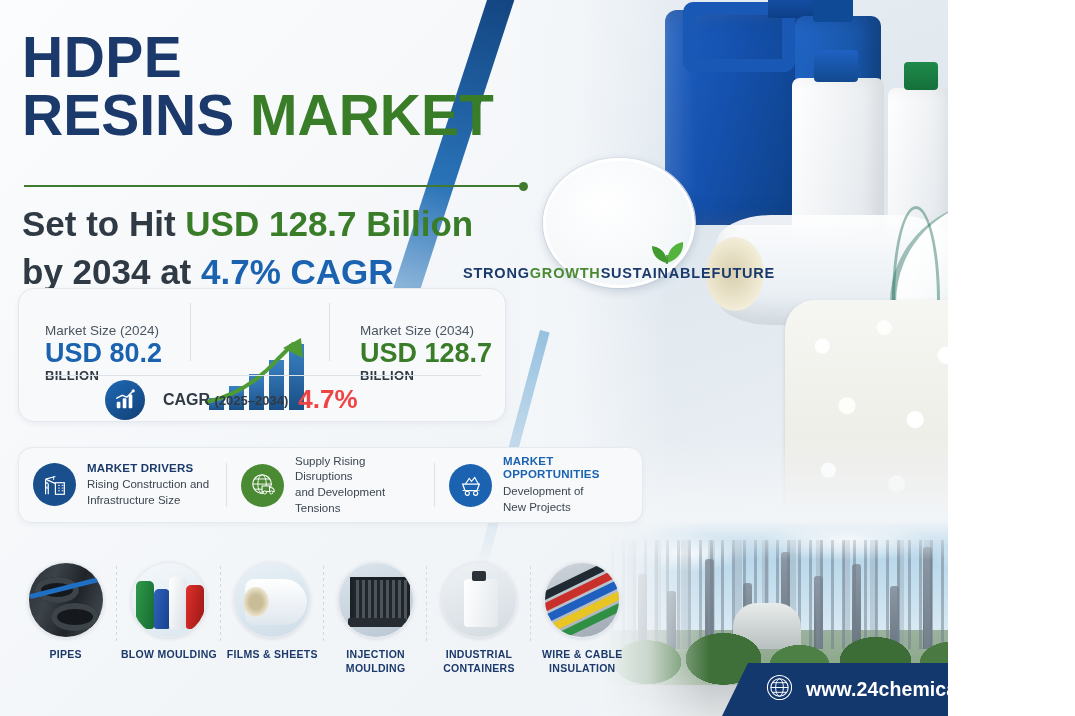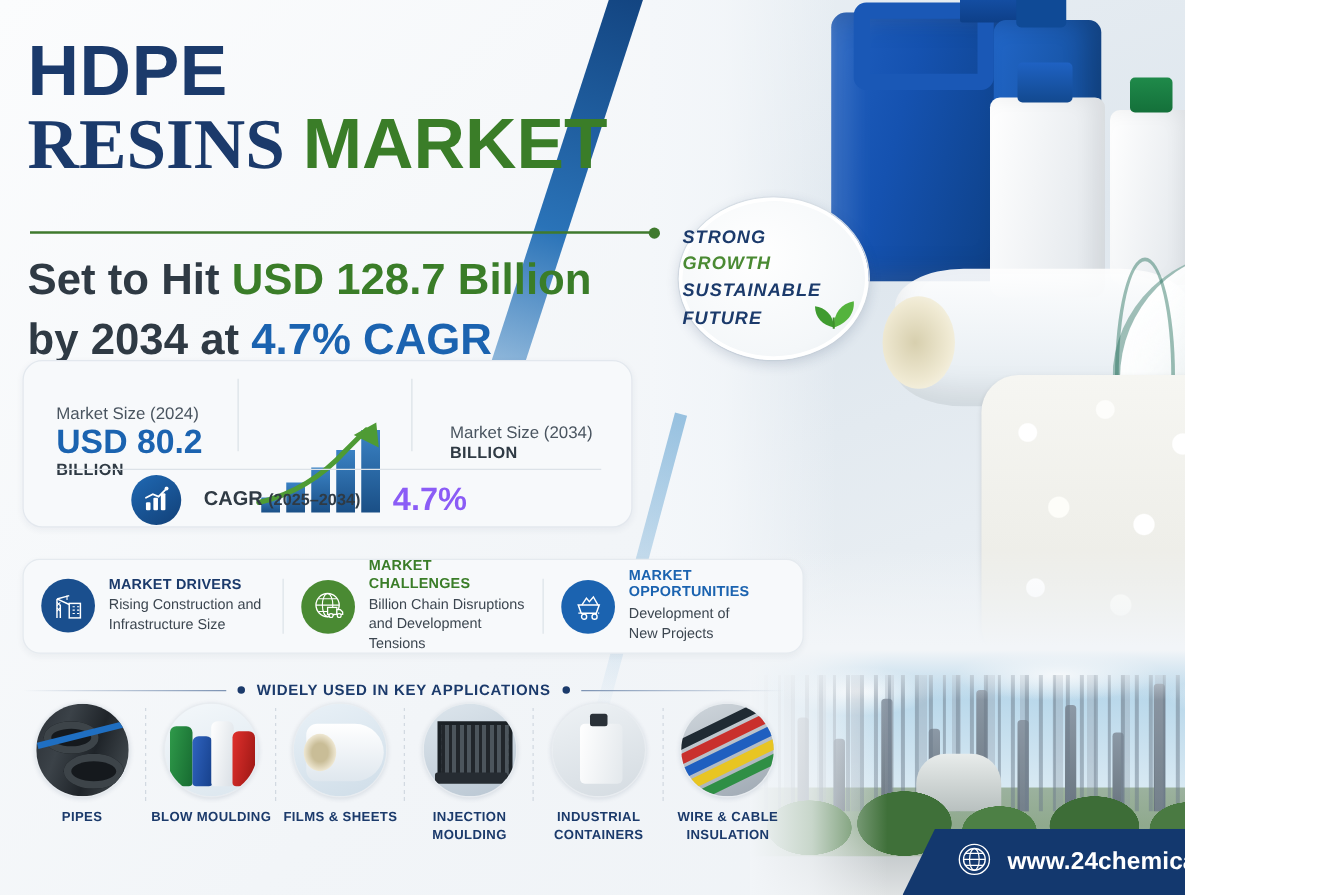--- a/index.html
+++ b/index.html
@@ -187,21 +187,21 @@
 
   
   .left { position:absolute; left:0; top:0; width:640px; height:716px; }
 
   .title { position:absolute; left:22px; top:28px; }
   .title .l1 {
     font-size: 57px; font-weight: 700; letter-spacing: 0.5px;
     color: #1b3a6b; line-height: 1.02;
   }
   .title .l2 { font-size: 57px; font-weight: 700; line-height: 1.02; white-space: nowrap; }
-  .title .l2 .navy { color:#1b3a6b;font-family:Liberation Serif, serif; }
+  .title .l2 .navy { color:#1b3a6b; }
   .title .l2 .green { color:#3a7d28; }
 
   .rule { position:absolute; left:24px; top:185px; width:500px; height:2px; background:#3f7a2e; }
   .rule .dot { position:absolute; right:-4px; top:-3px; width:9px; height:9px; border-radius:50%; background:#3f7a2e; }
 
   .sub { position:absolute; left:22px; top:200px; font-size:35px; font-weight:700; color:#2f3a44; line-height:1.38; }
   .sub .g { color:#3a7d28; }
   .sub .b { color:#1b63b0; }
 
   
@@ -227,21 +227,21 @@
 
   .stats .hsep { position:absolute; left:26px; top:86px; width:436px; height:1px; background:#dce2e8; }
   .stats .row2 { position:absolute; left:0; top:87px; width:100%; height:47px; display:flex; align-items:center; }
   .cagr-badge {
     margin-left:86px; width:40px; height:40px; border-radius:50%;
     background: linear-gradient(145deg,#1f69b4,#124077);
     display:flex; align-items:center; justify-content:center;
   }
   .cagr-label { margin-left:18px; font-size:16px; font-weight:700; color:#2f3a44; }
   .cagr-label small { font-size:13px; font-weight:700; }
-  .cagr-val { margin-left:26px; font-size:26px; font-weight:700; color:#8b5cf6; }
+  .cagr-val { margin-left:10px; font-size:26px; font-weight:700; color:#ef4444; }
 
   
   .drivers {
     position:absolute; left:18px; top:447px; width:625px; height:76px;
     background:#f7f9fb; border:1px solid #e5eaef; border-radius:14px;
     display:flex; align-items:center;
     box-shadow: 0 2px 5px rgba(30,50,80,.05);
   }
   .dcard { flex:1; display:flex; align-items:center; gap:11px; padding:0 8px 0 14px; }
   .dicon { width:43px; height:43px; border-radius:50%; flex:0 0 43px; display:flex; align-items:center; justify-content:center; }
@@ -320,23 +320,22 @@
   .t-wire .c4 { top:46px; background:#e8c522; }
   .t-wire .c5 { top:58px; background:#2f8f45; }
 
   
   .badge {
     position:absolute; left:543px; top:158px; width:152px; height:130px;
     background: radial-gradient(ellipse at 40% 35%, #ffffff 0%, #f4f7f9 70%, #e9eef2 100%);
     border-radius:50%;
     border:3px solid #ffffff;
     box-shadow: 0 3px 10px rgba(25,50,90,.18), 0 0 0 1px #dfe6ec;
-    display:flex; flex-direction:column; align-items:flex-start; justify-content:center;
+    display:flex; flex-direction:row; align-items:flex-end; justify-content:center;
     text-align:center;
-    font-style:italic;
   }
   .badge .bl { font-size:14.5px; font-weight:700; letter-spacing:.8px; line-height:1.5; }
   .badge .navy { color:#1b3a6b; }
   .badge .green { color:#4a8a33; }
   .badge .leaf { position:absolute; right:8px; bottom:16px; }
 
   
   .footer {
     position:absolute; left:722px; top:663px; width:353px; height:53px;
     background:#13386e; display:flex; align-items:center; padding-left:44px;
@@ -424,20 +423,21 @@
             <div class="bar" style="left:84px; height:66px"></div>
             <svg width="112" height="72" viewBox="0 0 112 72">
               <path d="M2 64 C28 58, 52 44, 72 22 L88 6" fill="none" stroke="#4e9b34" stroke-width="4" stroke-linecap="round"></path>
               <path d="M96 0 L98 20 L78 10 Z" fill="#4e9b34"></path>
             </svg>
           </div>
         </div>
         <div class="vsep"></div>
         <div class="cell right">
           <div class="cap">Market Size (2034)</div>
+          <div class="big green">USD 128.7</div>
           <div class="unit">BILLION</div>
         </div>
       </div>
       <div class="hsep"></div>
       <div class="row2">
         <div class="cagr-badge">
           <svg width="22" height="22" viewBox="0 0 24 24">
             <rect x="3" y="14" width="4" height="7" fill="#fff" rx="1"></rect>
             <rect x="9.5" y="10" width="4" height="11" fill="#fff" rx="1"></rect>
             <rect x="16" y="6" width="4" height="15" fill="#fff" rx="1"></rect>
@@ -477,22 +477,21 @@
             <circle cx="13" cy="13" r="10" stroke="#fff" stroke-width="1.2" fill="none"></circle>
             <ellipse cx="13" cy="13" rx="4.5" ry="10" stroke="#fff" stroke-width="1" fill="none"></ellipse>
             <path d="M3 13h20M5 7.5h16M5 18.5h16" stroke="#fff" stroke-width="1"></path>
             <rect x="13" y="15" width="8" height="6" fill="#4a8a33" stroke="#fff" stroke-width="1.1"></rect>
             <path d="M21 17h3l2 2v2h-5z" fill="#4a8a33" stroke="#fff" stroke-width="1.1"></path>
             <circle cx="16" cy="22" r="1.7" fill="#4a8a33" stroke="#fff" stroke-width="1"></circle>
             <circle cx="23" cy="22" r="1.7" fill="#4a8a33" stroke="#fff" stroke-width="1"></circle>
           </svg>
         </div>
         <div>
-          <div class="dtitle green">MARKET CHALLENGES</div>
-          <div class="dtext">Billion Chain Disruptions</div>
+          <div class="dtext">Supply Rising Disruptions</div>
           <div class="dtext">and Development Tensions</div>
         </div>
       </div>
 
       <div class="dsep"></div>
 
       <div class="dcard">
         <div class="dicon blue">
           <svg width="26" height="26" viewBox="0 0 28 28">
             <path d="M5 13h18l-2.5 7H7.5z" stroke="#fff" stroke-width="1.3" fill="none"></path>
@@ -503,27 +502,20 @@
           </svg>
         </div>
         <div>
           <div class="dtitle blue">MARKET OPPORTUNITIES</div>
           <div class="dtext">Development of</div>
           <div class="dtext">New Projects</div>
         </div>
       </div>
     </div>
 
-    <div class="appdiv">
-      <div class="line"></div>
-      <div class="bullet"></div>
-      <div class="aptitle">WIDELY USED IN KEY APPLICATIONS</div>
-      <div class="bullet"></div>
-      <div class="line r"></div>
-    </div>
 
     <div class="apps">
 
       <div class="app">
         <div class="thumb">
             <span class="t-pipes">
               <i></i>
             </span>
           </div>
         <div class="lbl">PIPES</div>

